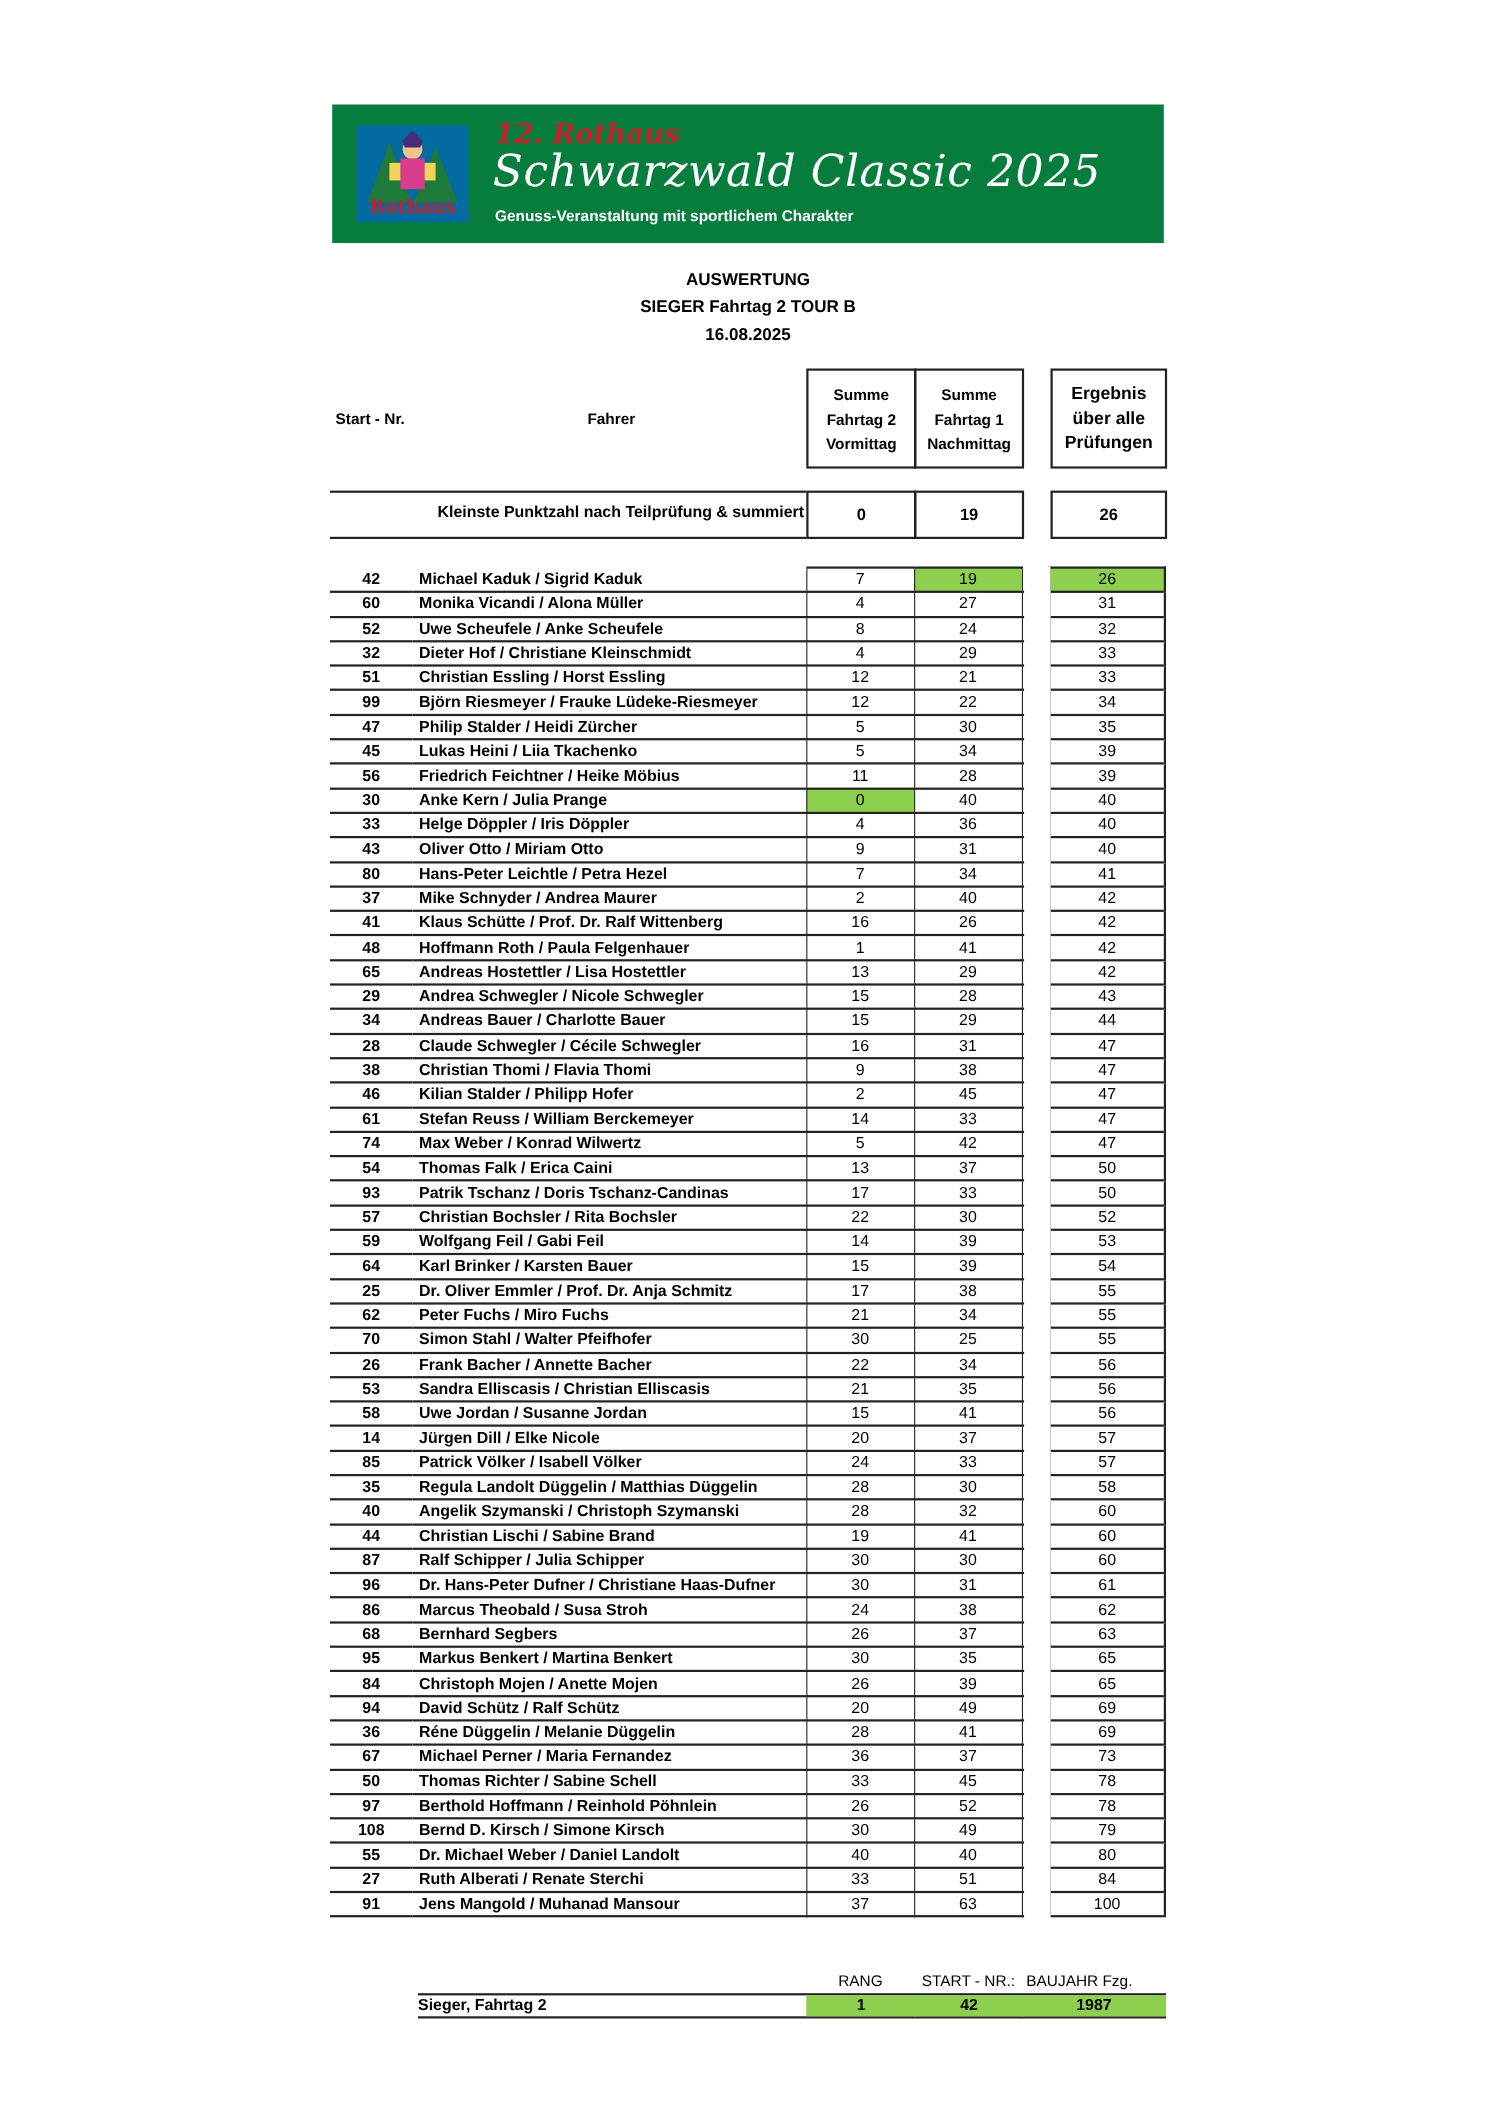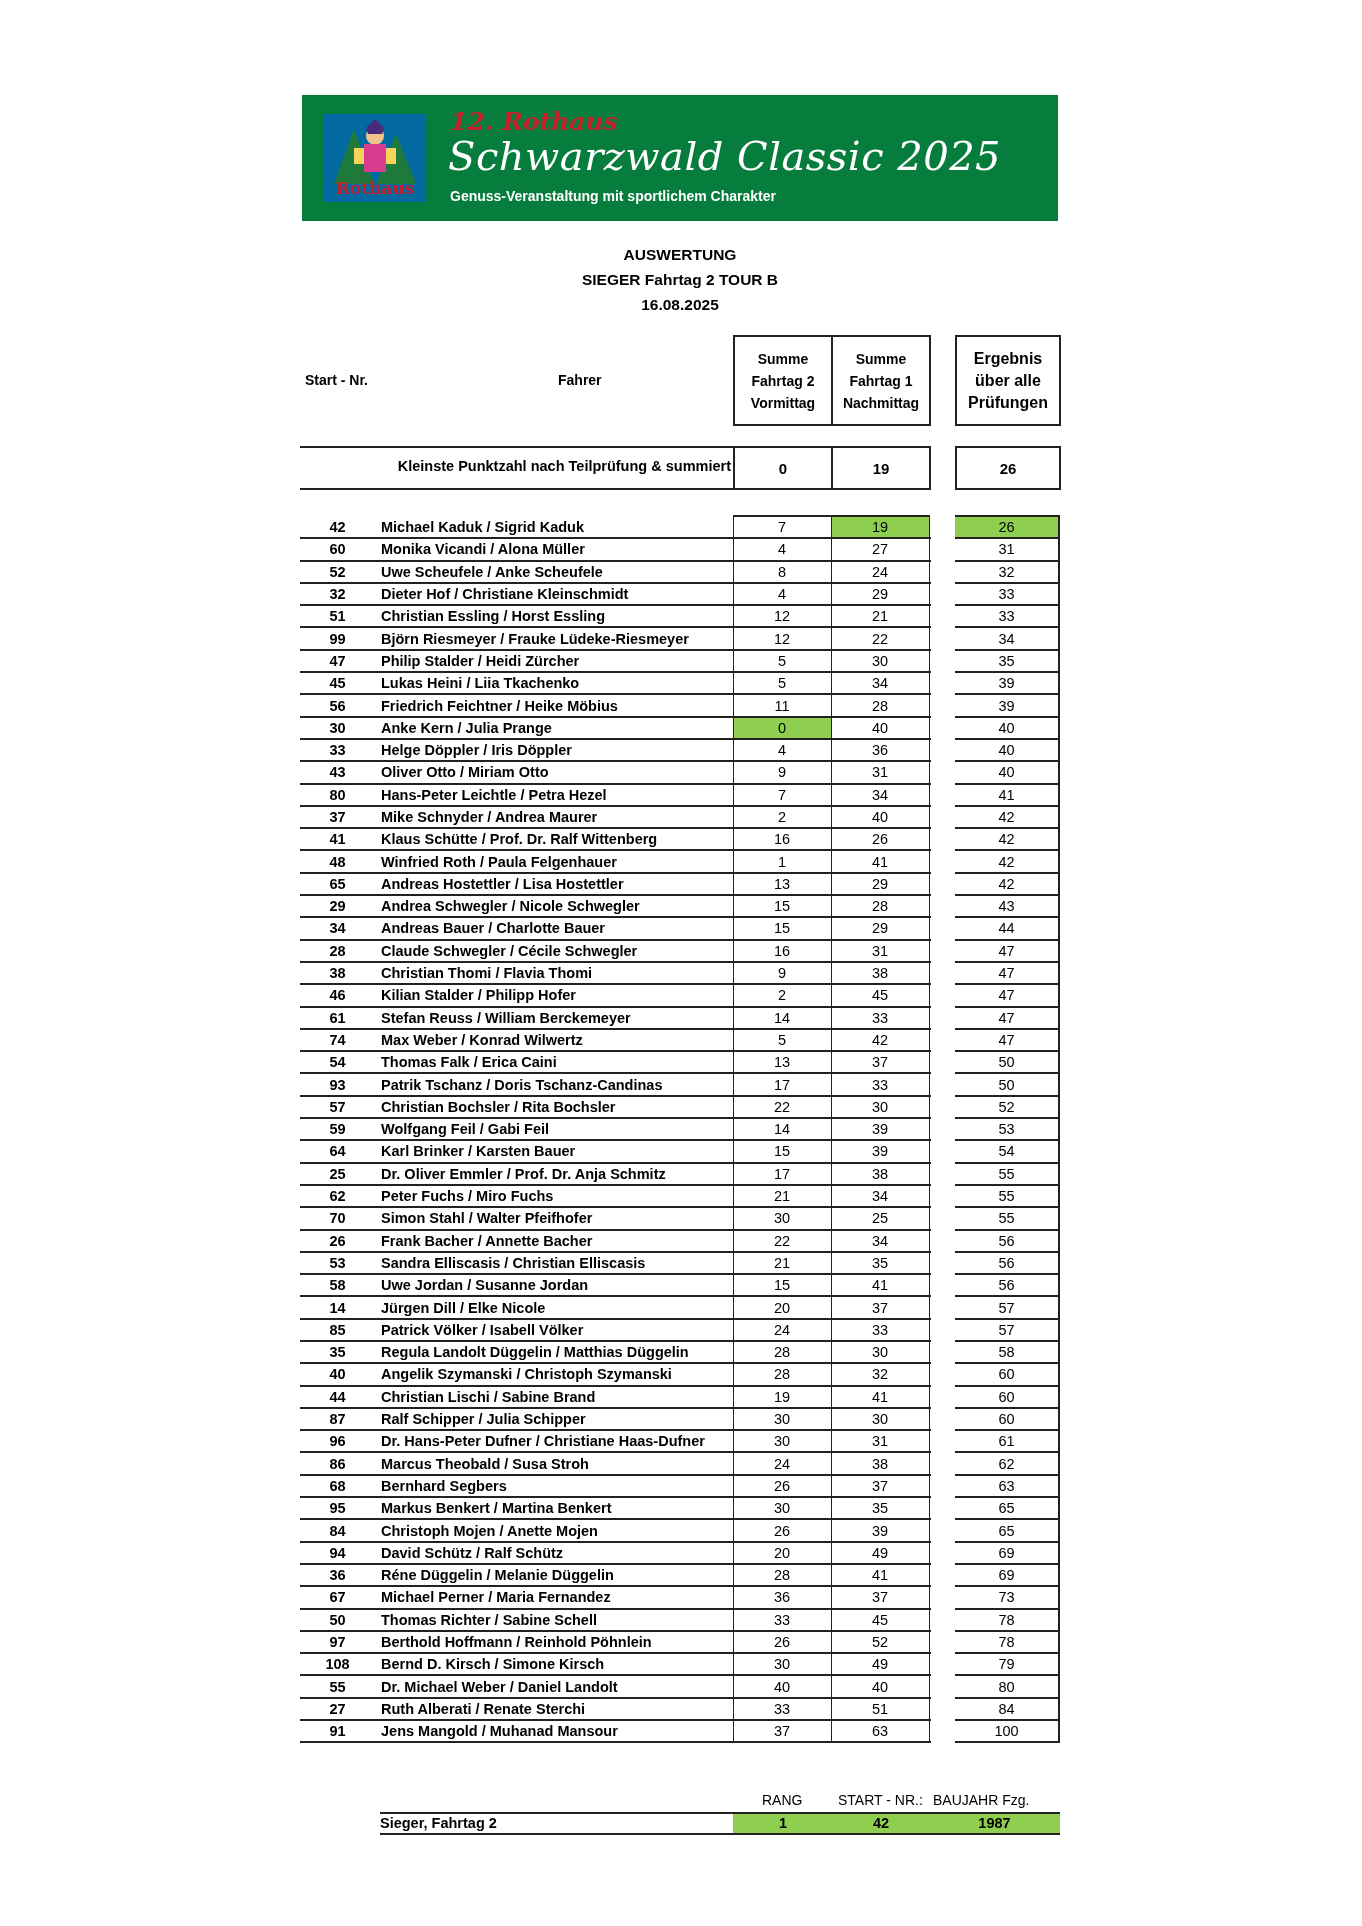--- a/index.html
+++ b/index.html
@@ -55,21 +55,21 @@
   <div class="b-line1">12. Rothaus</div>
   <div class="b-line2">Schwarzwald Classic 2025</div>
   <div class="b-line3">Genuss-Veranstaltung mit sportlichem Charakter</div>
 </div>
 
 <div class="titles t1">AUSWERTUNG</div>
 <div class="titles t2">SIEGER  Fahrtag 2 TOUR B</div>
 <div class="titles t3">16.08.2025</div>
 
 <div class="hdr-label" style="left:305px; top:372px;text-align:center;">Start - Nr.</div>
-<div class="hdr-label" style="left:534px; top:372px;margin-left:24px;">Fahrer</div>
+<div class="hdr-label" style="left:534px; top:372px;">Fahrer</div>
 
 <div class="hbox" style="left:733px; top:335px; width:100px; height:91px;">
   <div>
     <div>Summe</div>
     <div>Fahrtag 2</div>
     <div>Vormittag</div>
   </div>
 </div>
 <div class="hbox" style="left:831px; top:335px; width:100px; height:91px;">
   <div>
@@ -210,21 +210,21 @@
       <tr>
         <td class="c-nr">41</td>
         <td class="c-name">Klaus Schütte / Prof. Dr.  Ralf Wittenberg</td>
         <td class="c-v">16</td>
         <td class="c-v">26</td>
         <td class="c-gap"></td>
         <td class="c-r">42</td>
       </tr>
       <tr>
         <td class="c-nr">48</td>
-        <td class="c-name">Winfried Roth / Paula Felgenhauer</td>
+        <td class="c-name">Hoffmann Roth / Paula Felgenhauer</td>
         <td class="c-v">1</td>
         <td class="c-v">41</td>
         <td class="c-gap"></td>
         <td class="c-r">42</td>
       </tr>
       <tr>
         <td class="c-nr">65</td>
         <td class="c-name">Andreas Hostettler / Lisa Hostettler</td>
         <td class="c-v">13</td>
         <td class="c-v">29</td>

